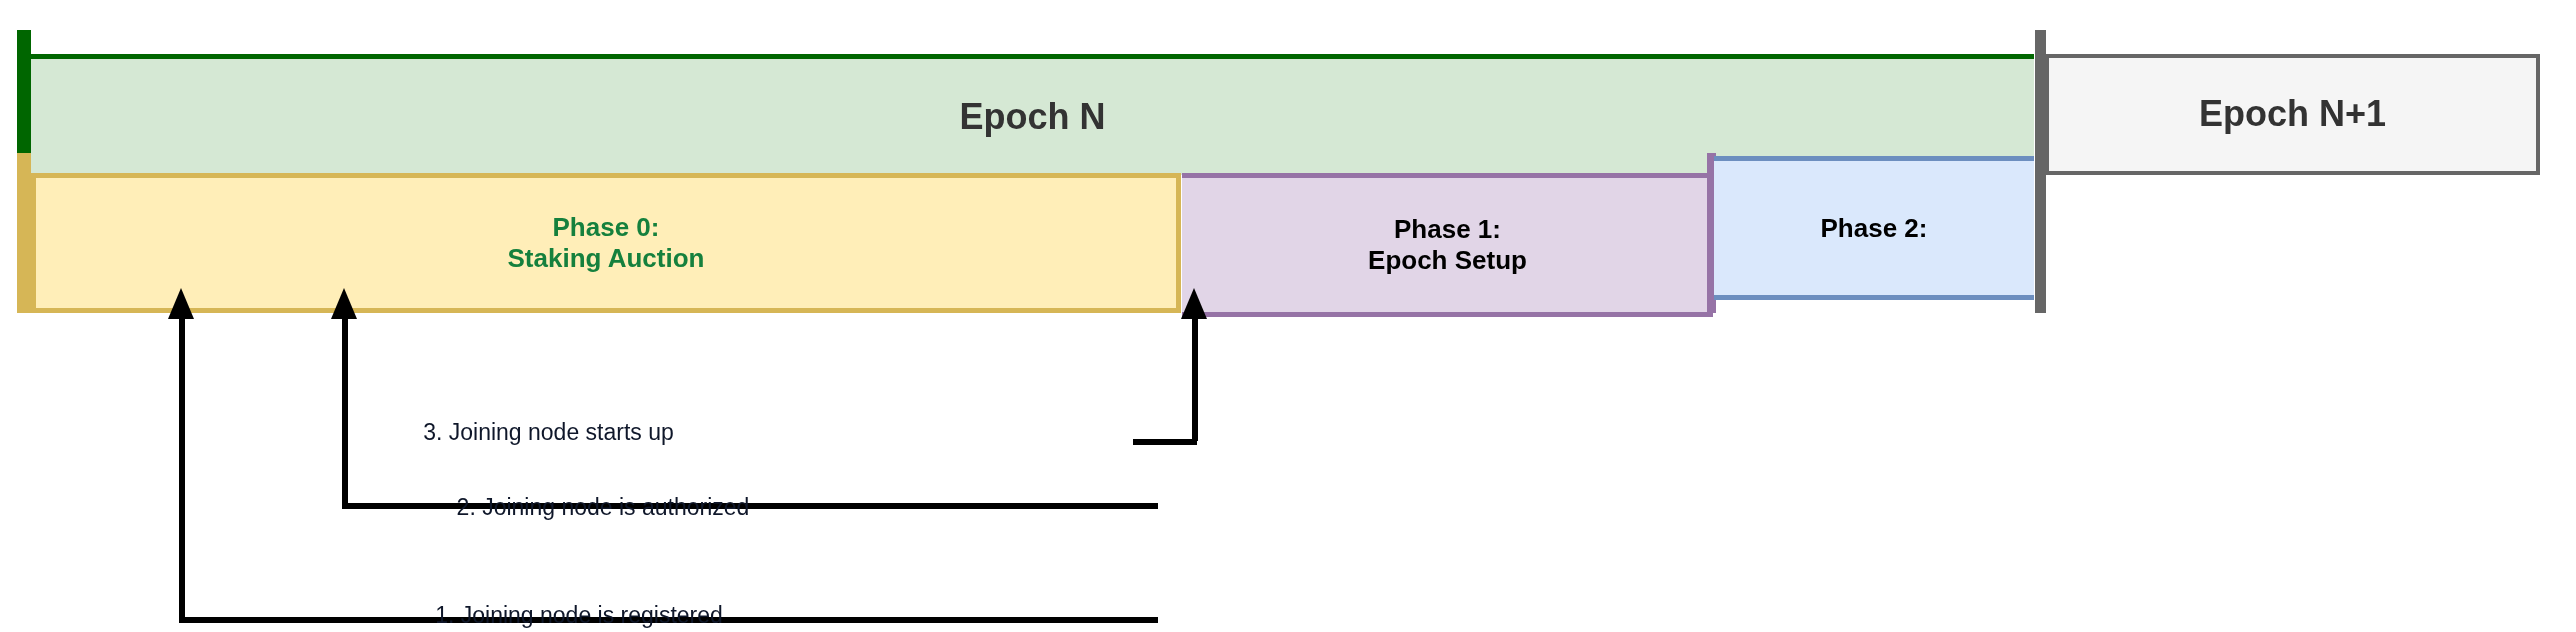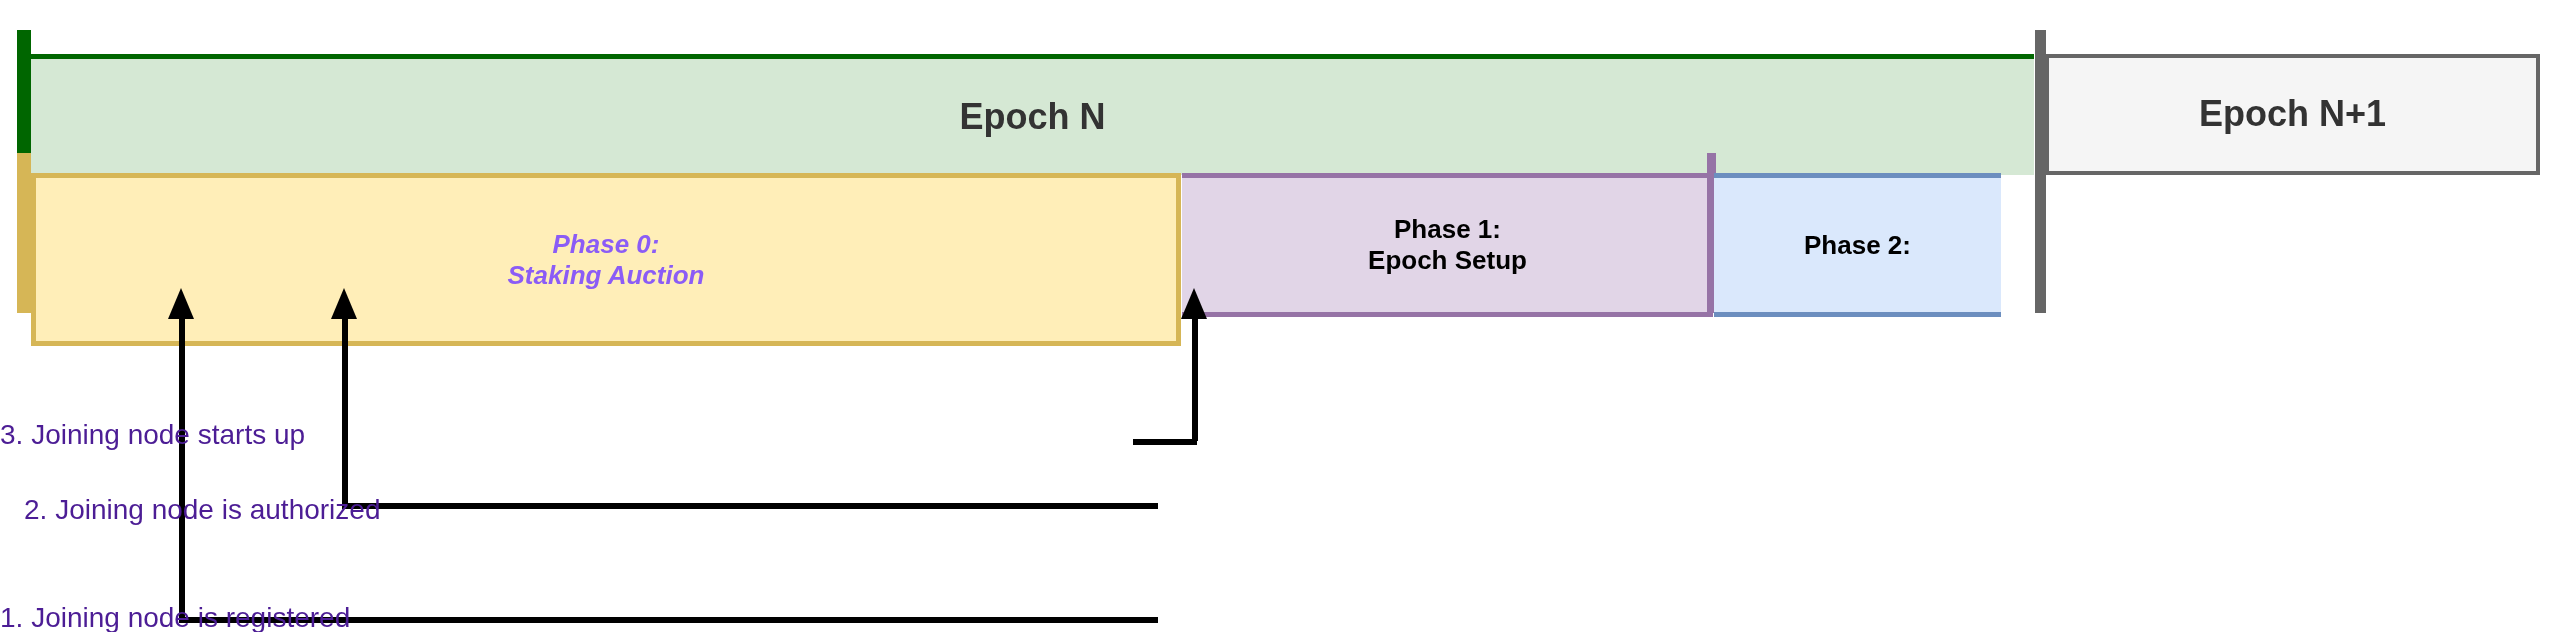--- a/index.html
+++ b/index.html
@@ -63,27 +63,26 @@
     font-size: 36px;
     font-weight: bold;
     color: #333333;
   }
 
   
   #phase-0 {
     left: 31px;
     top: 153px;
     width: 1150px;
-    height: 173px;
+    height: 140px;
     background: #ffeeb8;
     border: 5.5px solid #d6b656;
     font-size: 26px;
     font-weight: bold;
-    color: #8b5cf6;
-    font-style: italic;
+    color: #15803d;
   }
   #phase-0-left-edge {
     position: absolute;
     left: 17px;
     top: 153px;
     width: 14px;
     height: 160px;
     background: #d6b656;
   }
   #phase-1 {
@@ -103,22 +102,22 @@
   #phase-1-left-edge {
     position: absolute;
     left: 1707px;
     top: 153px;
     width: 9.4px;
     height: 160px;
     background: #9673a6;
   }
   #phase-2 {
     left: 1714px;
-    top: 153px;
-    width: 287px;
+    top: 136px;
+    width: 320px;
     height: 144px;
     background: #dae8fc;
     border-top: 5.5px solid #6c8ebf;
     border-bottom: 5.5px solid #6c8ebf;
     border-left: 0;
     border-right: 0;
     font-size: 26px;
     font-weight: bold;
     color: #000000;
   }
@@ -129,24 +128,24 @@
     left: 2035px;
     top: 30px;
     width: 11px;
     height: 283px;
     background: #666666;
   }
 
   
   .callout-label {
     position: absolute;
-    font-size: 28px;
-    color: #4c1d95;
+    font-size: 23px;
+    color: #0f172a;
     white-space: nowrap;
-    text-align: left;
+    text-align: center;
     line-height: 1;
   }
   #label-3 { left: 0; top: 421px; width: 1097px; }
   #label-2 { left: 0; top: 496px; width: 1158px; padding-left: 24px; }
   #label-1 { left: 0; top: 604px; width: 1158px; }
 
   .leader { position: absolute; background: #000000; }
 
   
   #leader-1-h { left: 179px;  top: 617px; width: 979px; height: 5.5px; }

